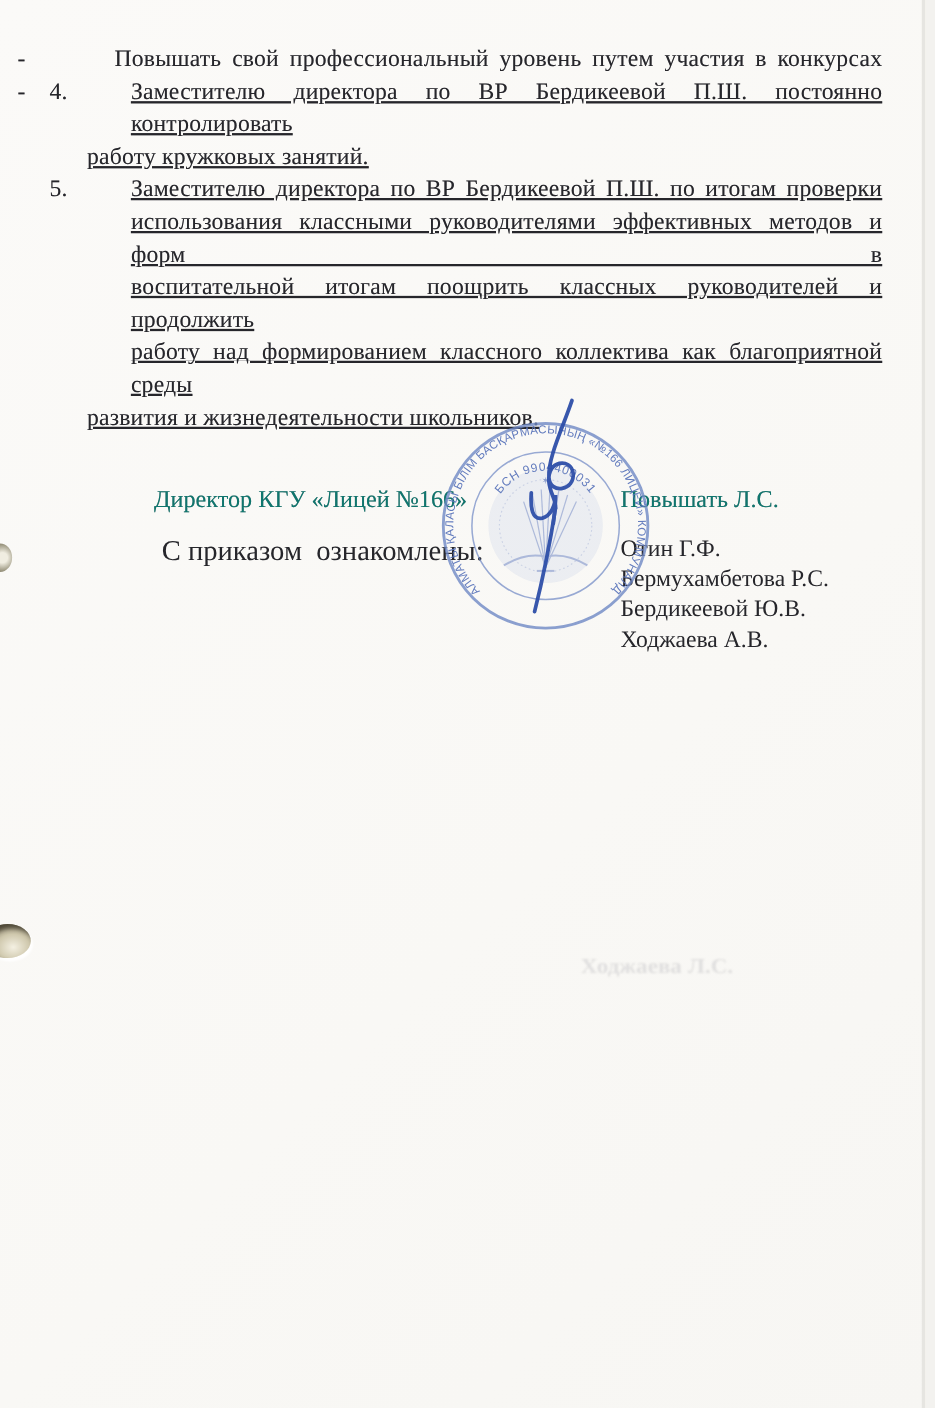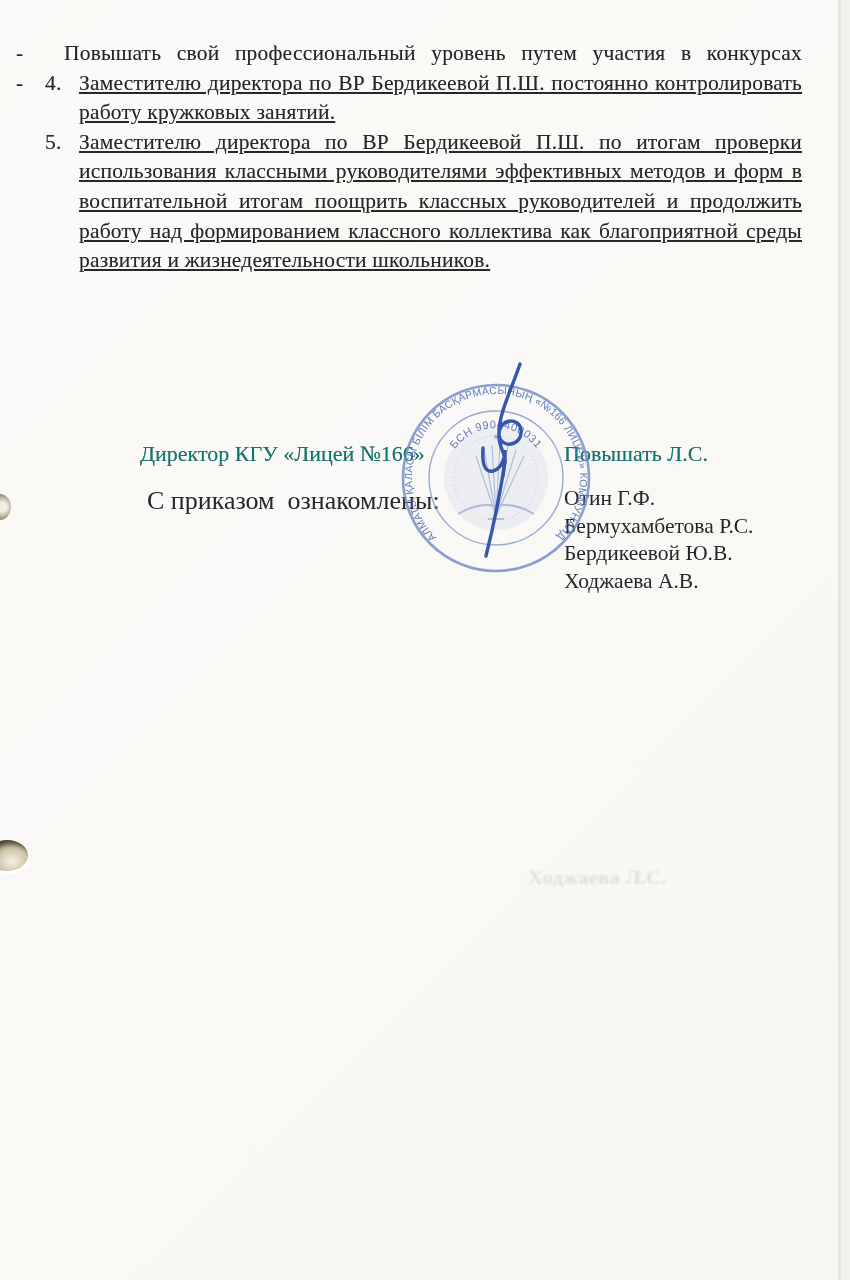--- a/index.html
+++ b/index.html
@@ -26,21 +26,21 @@
   
   .doc{position:absolute;left:0;top:39px;width:850px;font-size:21.5px;line-height:29.6px;
        letter-spacing:.2px;text-shadow:0 0 .5px rgba(20,20,30,.35);}
   .item{position:relative;}
   .item .marker{position:absolute;top:0;}
   .item.dash .marker{left:16px;}
   .item.num  .marker{left:45px;}
   .item.dash .lines{margin-left:64px;width:738px;}
   .item.num  .lines{margin-left:79px;width:723px;text-decoration:underline;}
   .line{text-align:justify;}
-  .line.jl{text-align-last:justify;}
+  .line.jl{text-align-last:justify;margin-left:40px;}
 
   
   .sig-label{position:absolute;font-weight:normal;font-size:22px;color:#0f766e;
              text-shadow:0 0 .5px rgba(15,15,25,.4);}
   .director-label{left:140px;top:441px;}
   .director-name{left:564px;top:441px;}
   .ack-label{position:absolute;left:147px;top:486px;font-size:26px;white-space:pre;}
   .ack-names{position:absolute;left:564px;top:485px;font-size:21.5px;line-height:27.6px;}
 
   

